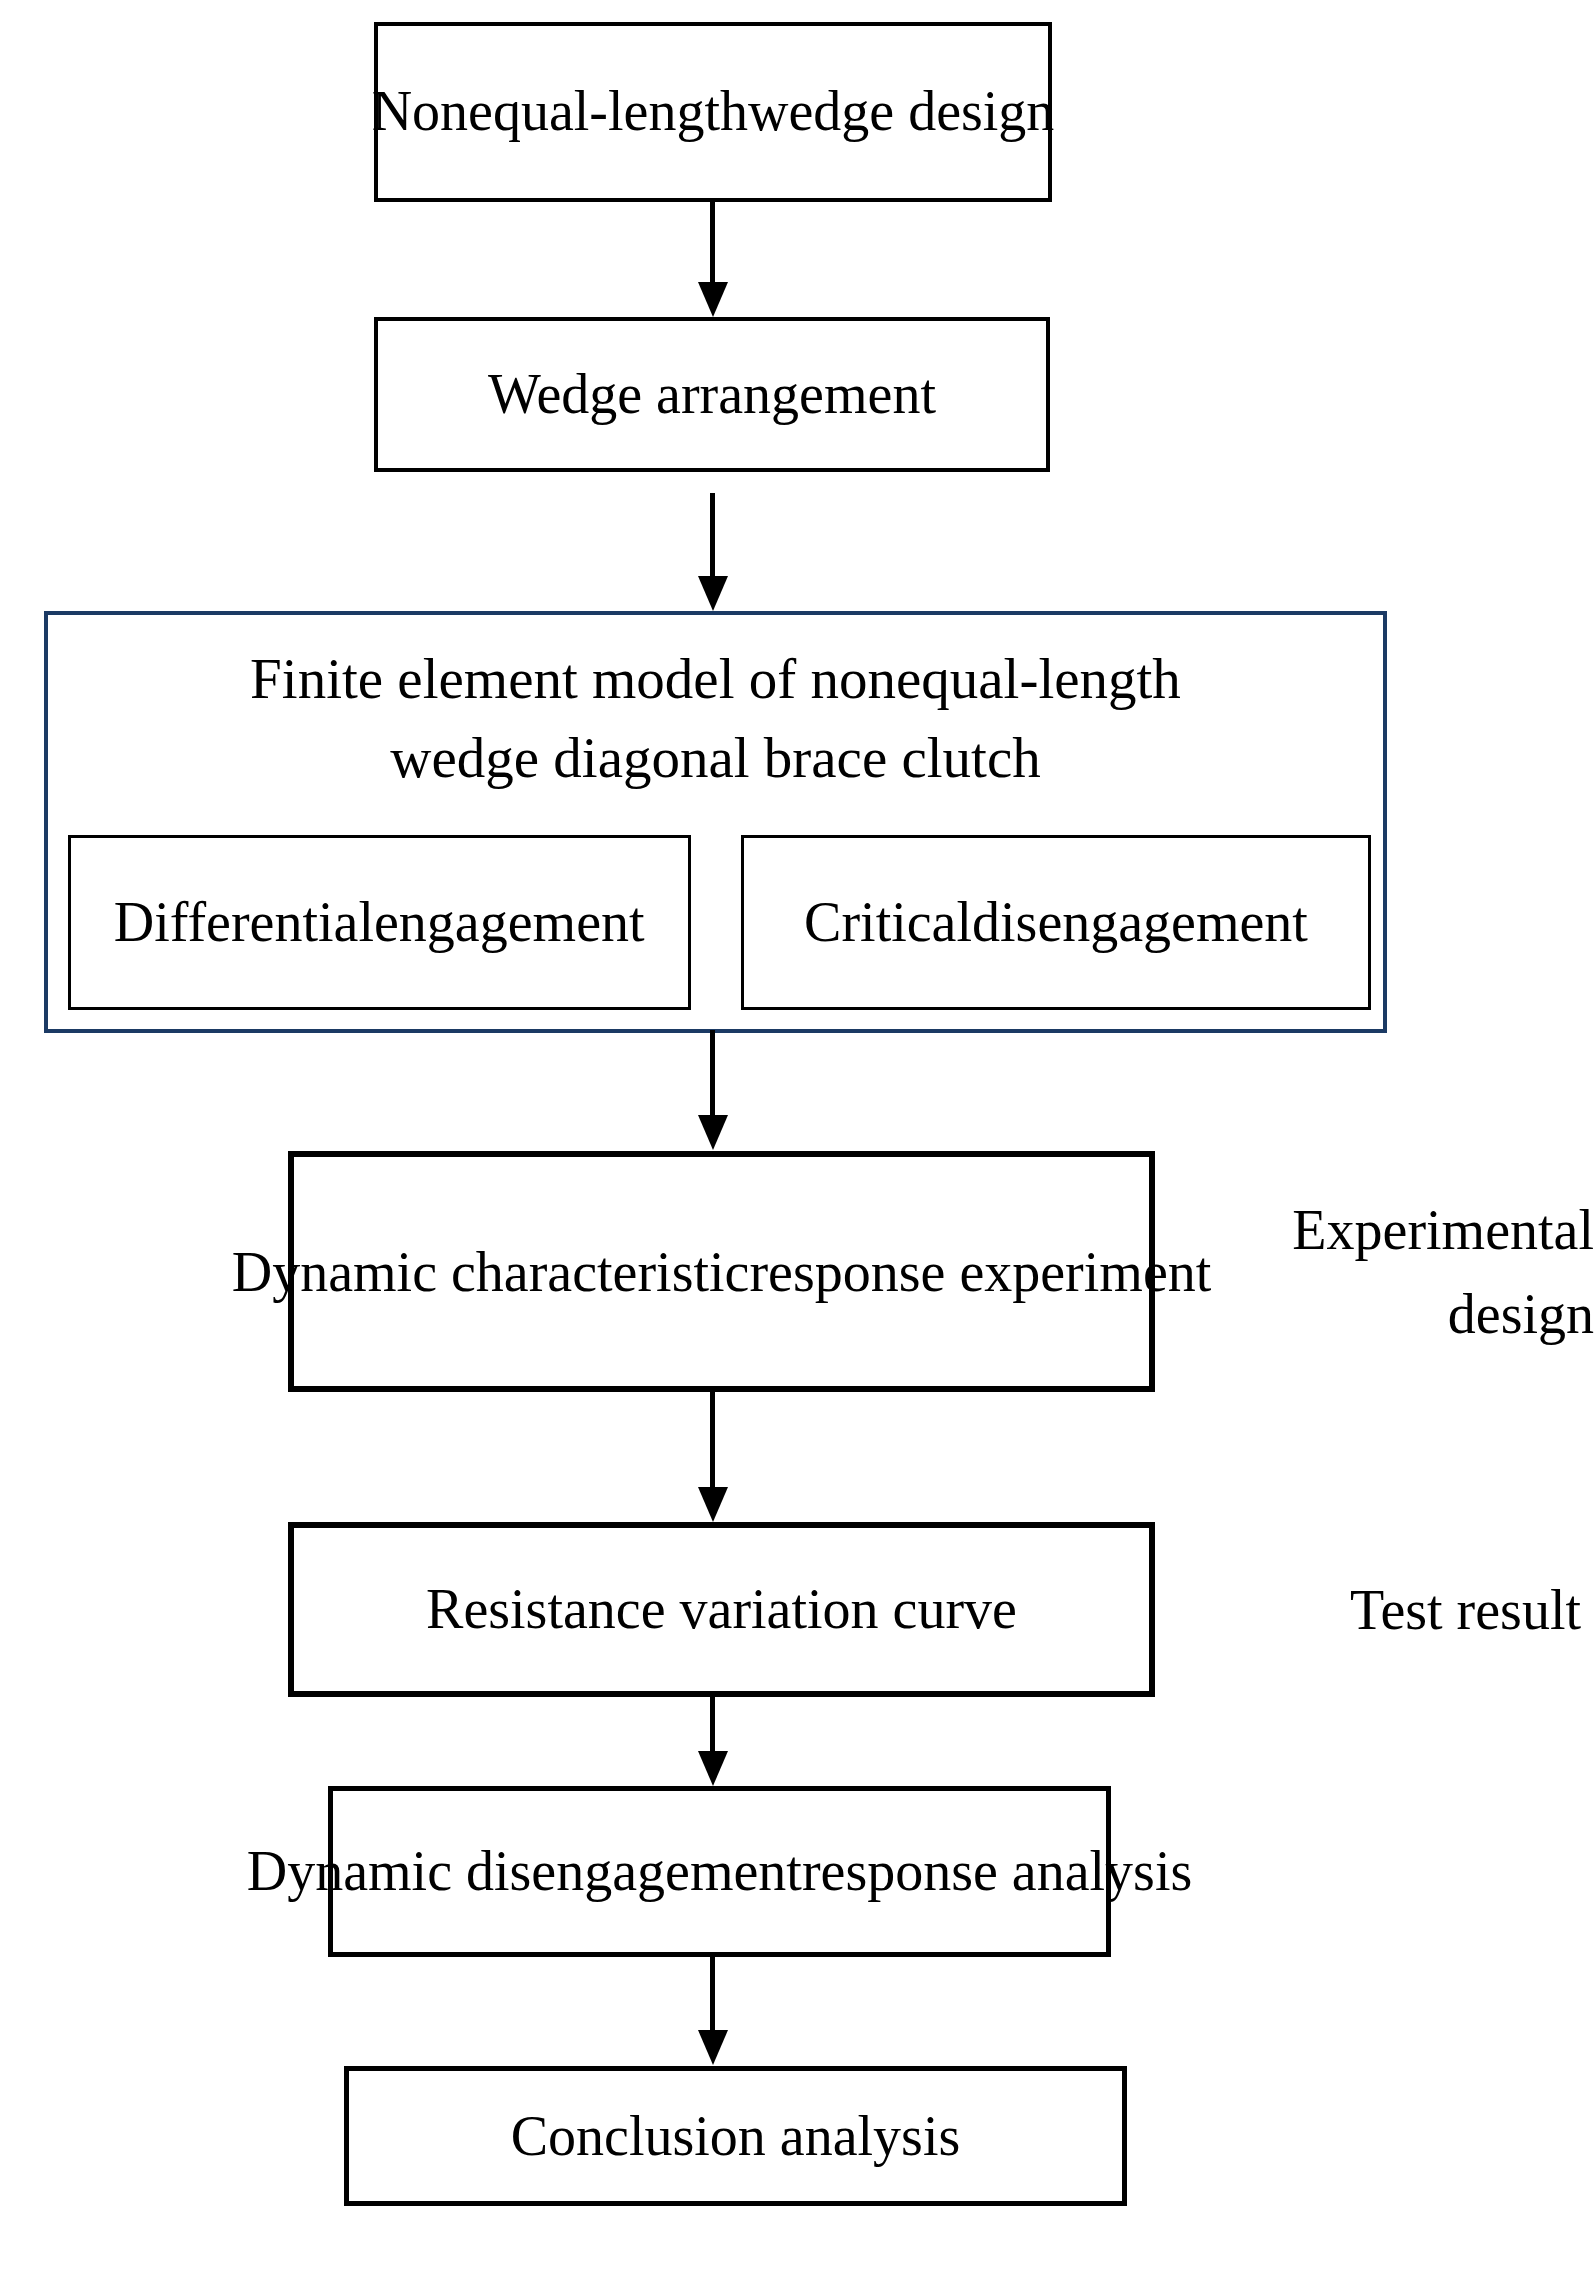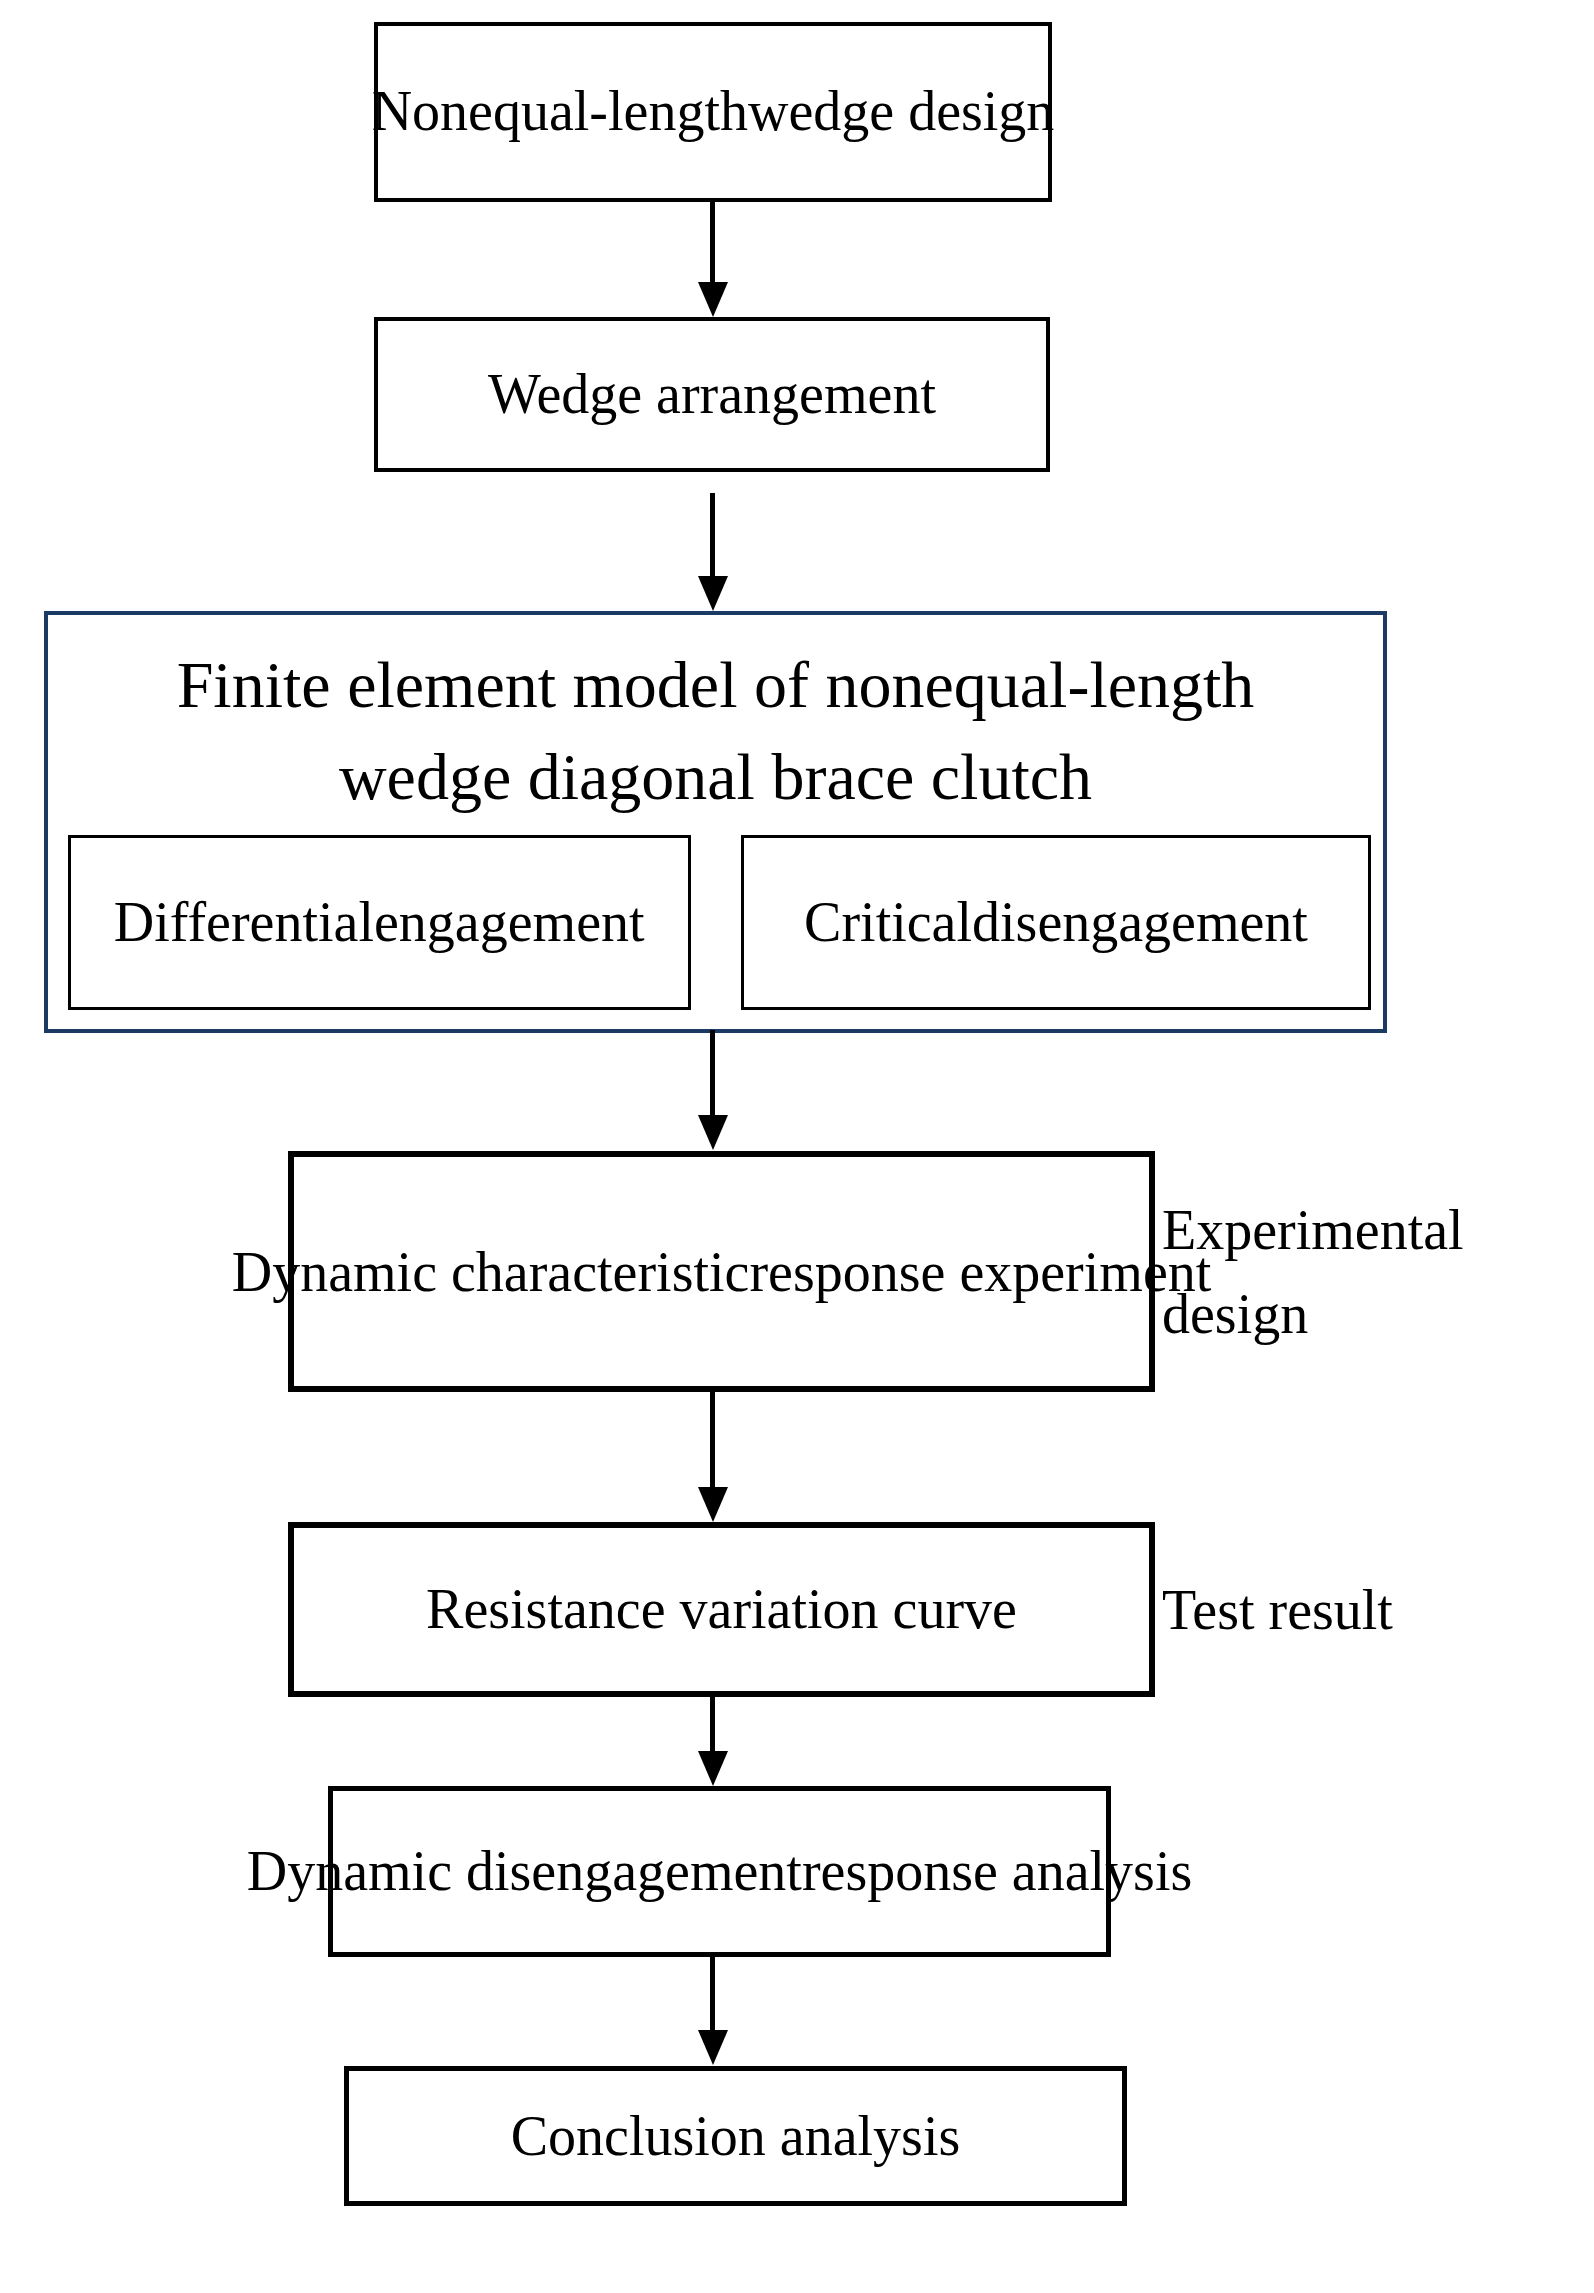--- a/index.html
+++ b/index.html
@@ -39,21 +39,21 @@
     position: absolute;
     box-sizing: border-box;
     left: 44px; top: 611px; width: 1343px; height: 422px;
     border: 4.9px solid var(--navy, #1b3a64);
     background: var(--bg, #ffffff);
   }
   .container .title {
     position: absolute;
     left: 0; top: 23.6px; width: 100%;
     text-align: center;
-    font-size: 66px;
+    font-size: 57px;
     line-height: 1.4;
   }
   .sub {
     position: absolute;
     box-sizing: border-box;
     border: 3.9px solid var(--border, #000000);
     background: var(--bg, #ffffff);
     display: flex;
     flex-direction: row;
     align-items: center;
@@ -68,21 +68,21 @@
   .n3 { left: 288px; top: 1151px; width: 867px; height: 241px; border-width: 6.9px; line-height: 1.5; }
   .n4 { left: 288px; top: 1522px; width: 867px; height: 175px; border-width: 6.9px; }
   .n5 { left: 328px; top: 1786px; width: 783px; height: 171px; border-width: 5.9px; line-height: 1.28; }
   .n6 { left: 344px; top: 2066px; width: 783px; height: 140px; border-width: 5.9px; }
 
   
   .sideLabel {
     position: absolute;
     display: flex;
     flex-direction: column;
-    align-items: flex-start;
+    align-items: flex-end;
     justify-content: center;
     text-align: center;
     font-size: 56px;
     line-height: 1.5;
   }
   .lab1 { left: 1162px; top: 1151px; width: 432px; height: 241px; }
   .lab2 { left: 1162px; top: 1522px; width: 419px; height: 175px; }
 
   
   .arrow {

